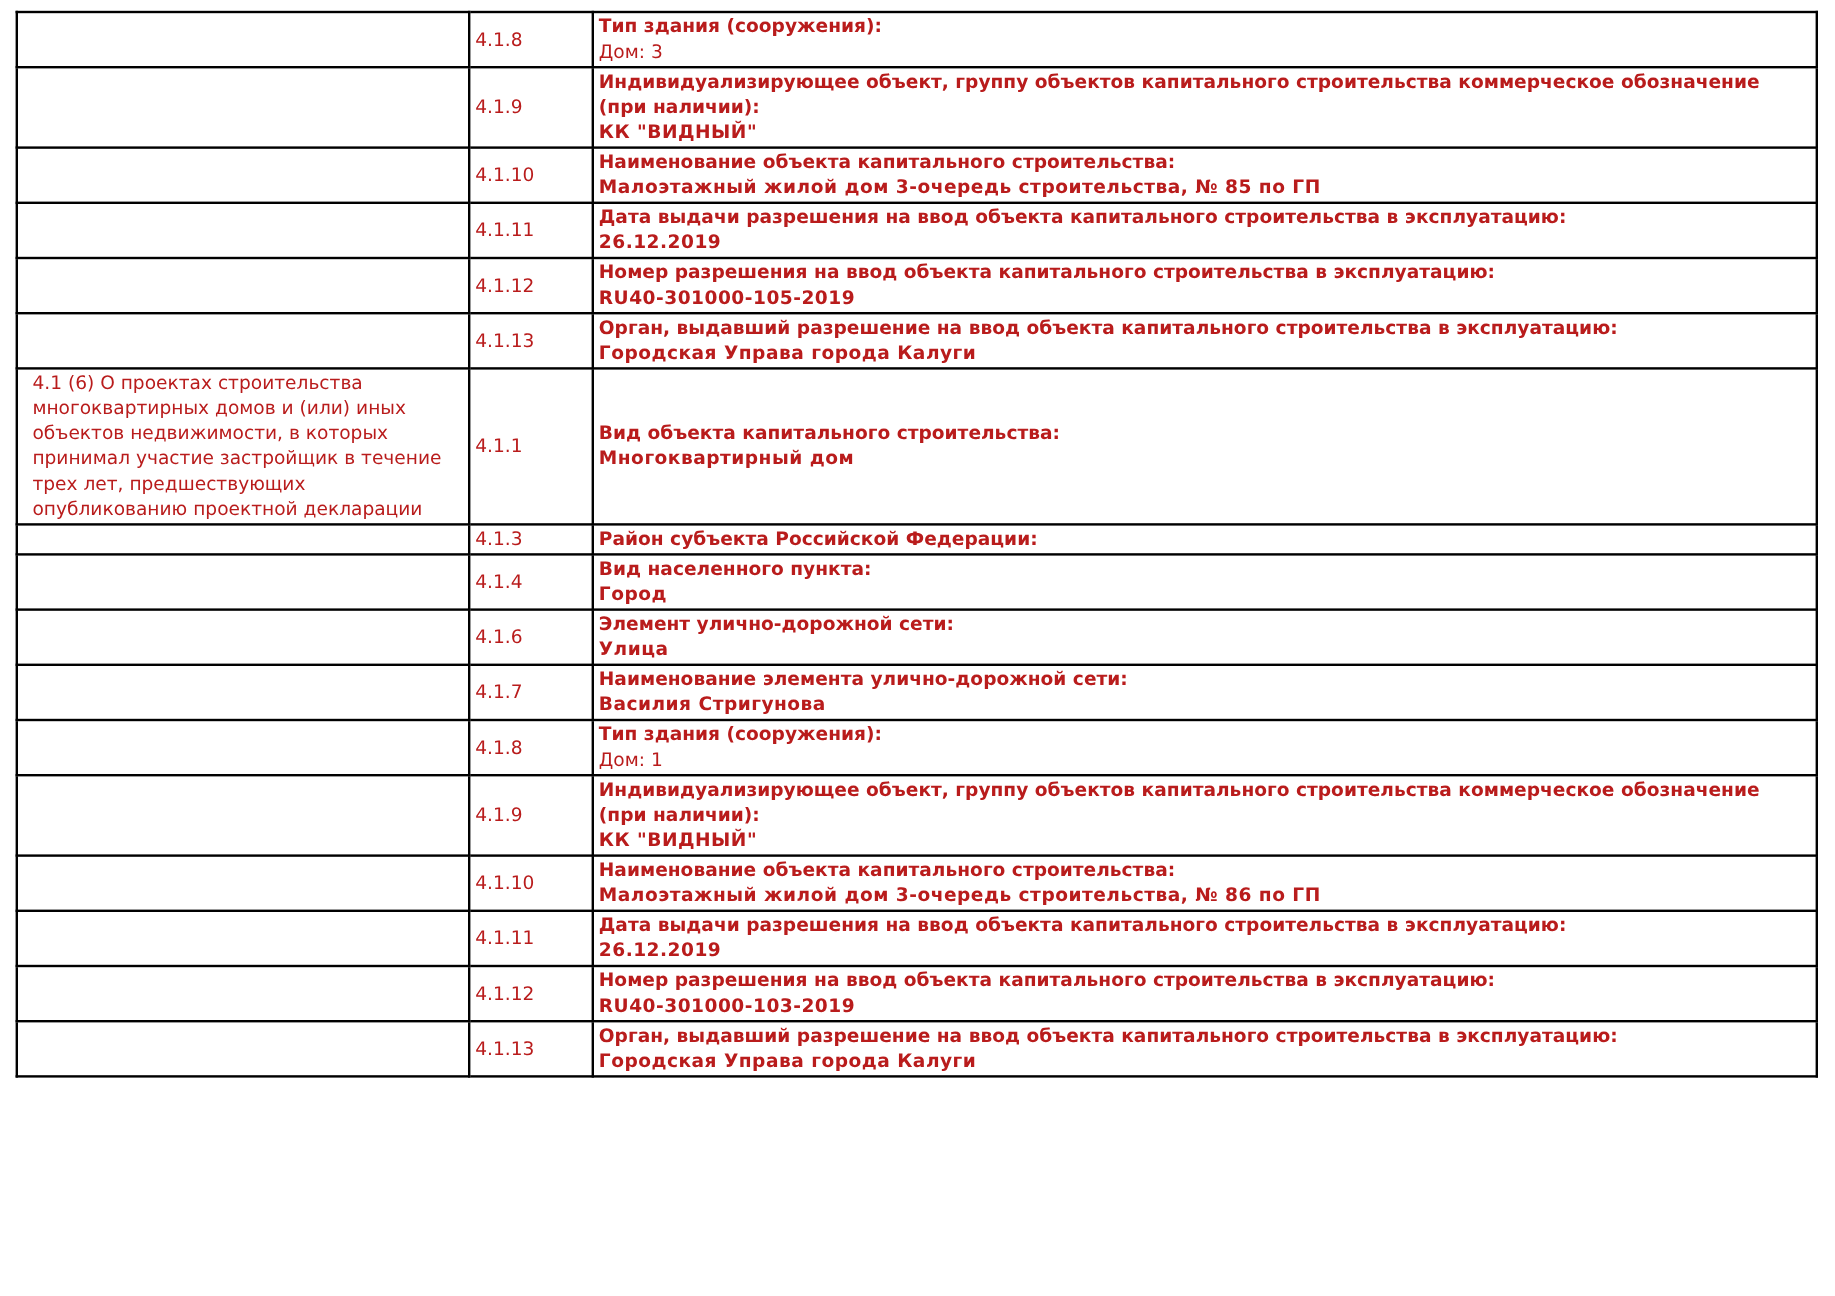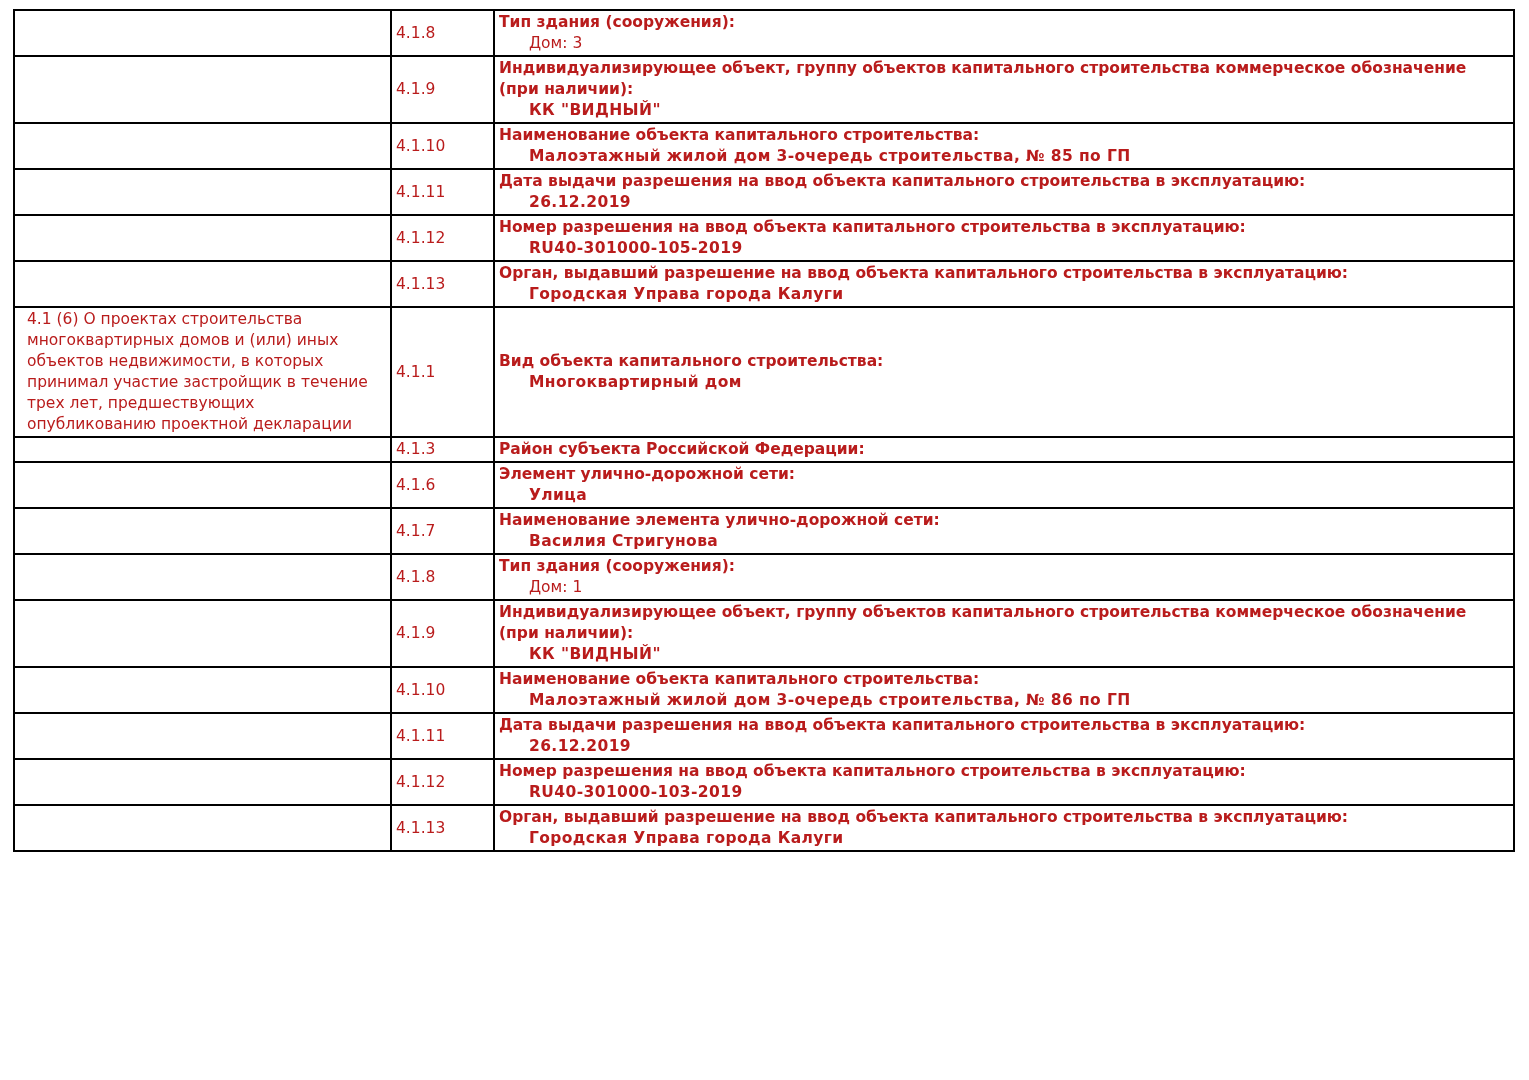--- a/index.html
+++ b/index.html
@@ -43,21 +43,20 @@
     vertical-align: middle;
   }
   td.cell-content {
     vertical-align: middle;
   }
   .row-label {
     font-weight: bold;
   }
   .row-value {
     font-weight: normal;
-    margin-left: 30px;
   }
   .row-value.bold {
     font-weight: bold;
     letter-spacing: 0.4px;
   }
   tr.section-start td.cell-desc {
     height: 119px;
   }
 </style>
 </head>
@@ -130,20 +129,28 @@
         <tr>
     <td class="cell-desc"></td>
     <td class="cell-num">4.1.3</td>
     <td class="cell-content">
       <div class="row-label">Район субъекта Российской Федерации:</div>
 
     </td>
   </tr>
         <tr>
     <td class="cell-desc"></td>
+    <td class="cell-num">4.1.4</td>
+    <td class="cell-content">
+      <div class="row-label">Вид населенного пункта:</div>
+      <div class="row-value bold">Город</div>
+    </td>
+  </tr>
+        <tr>
+    <td class="cell-desc"></td>
     <td class="cell-num">4.1.6</td>
     <td class="cell-content">
       <div class="row-label">Элемент улично-дорожной сети:</div>
       <div class="row-value bold">Улица</div>
     </td>
   </tr>
         <tr>
     <td class="cell-desc"></td>
     <td class="cell-num">4.1.7</td>
     <td class="cell-content">

